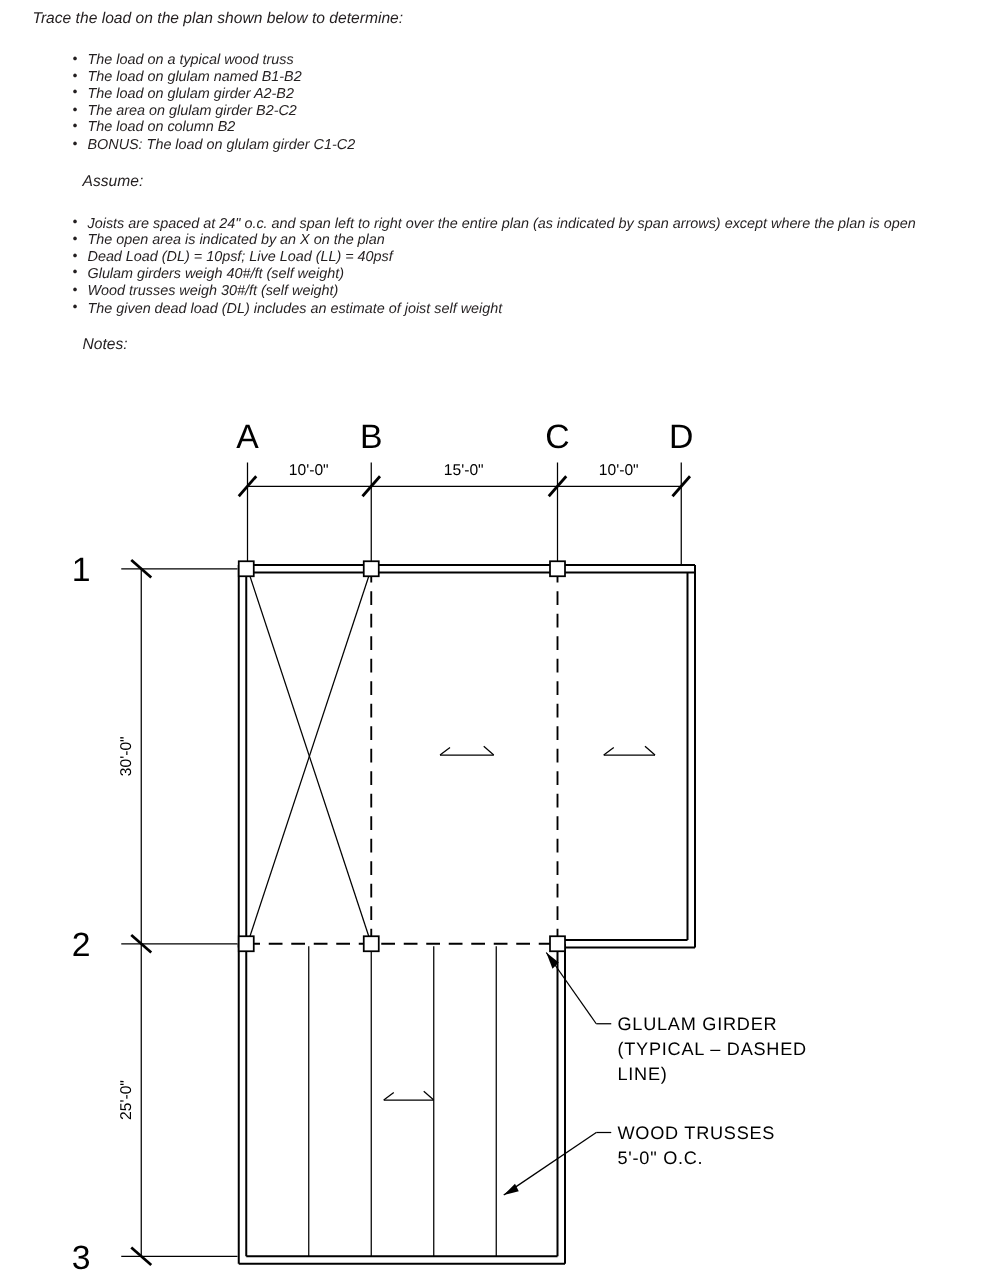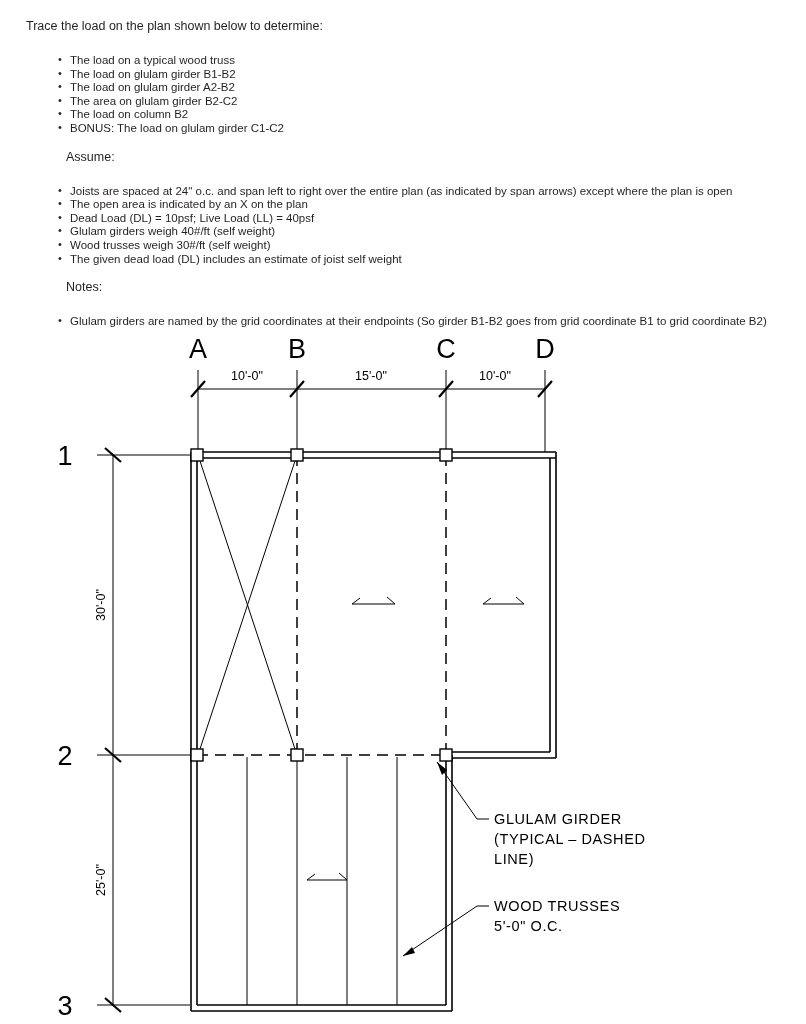--- a/index.html
+++ b/index.html
@@ -10,22 +10,23 @@
   body {
     width: 806px;
     height: 1024px;
     position: relative;
     overflow: hidden;
     font-family: "Liberation Sans", sans-serif;
     color: #1a1a1a;
   }
   .doc {
     position: absolute;
-    left: 0; top: 12px;
+    left: 0; top: 0;
     width: 806px;
+    font-style: italic;
   }
   .intro-line {
     font-size: 12.5px;
     line-height: 15px;
     padding: 7px 0 0 26px;
     color: #231f20;
   }
   .section-head {
     font-size: 12.5px;
     line-height: 15px;
@@ -88,42 +89,41 @@
 </style>
 </head>
 <body>
 
 <div class="doc">
 
   <div class="intro-line">Trace the load on the plan shown below to determine:</div>
 
   <ul class="bullets">
     <li>The load on a typical wood truss</li>
-    <li>The load on glulam girder B1-B2</li>
+    <li>The load on glulam named B1-B2</li>
     <li>The load on glulam girder A2-B2</li>
     <li>The area on glulam girder B2-C2</li>
     <li>The load on column B2</li>
     <li>BONUS: The load on glulam girder C1-C2</li>
   </ul>
 
   <div class="section-head">Assume:</div>
 
   <ul class="bullets">
     <li>Joists are spaced at 24" o.c. and span left to right over the entire plan (as indicated by span arrows) except where the plan is open</li>
     <li>The open area is indicated by an X on the plan</li>
     <li>Dead Load (DL) = 10psf; Live Load (LL) = 40psf</li>
     <li>Glulam girders weigh 40#/ft (self weight)</li>
     <li>Wood trusses weigh 30#/ft (self weight)</li>
     <li>The given dead load (DL) includes an estimate of joist self weight</li>
   </ul>
 
   <div class="section-head">Notes:</div>
 
   <ul class="bullets">
-    <li>Glulam girders are named by the grid coordinates at their endpoints (So girder B1-B2 goes from grid coordinate B1 to grid coordinate B2)</li>
   </ul>
 </div>
 
 <div class="drawing">
 <svg class="plan" width="806" height="702" viewBox="0 0 806 702" xmlns="http://www.w3.org/2000/svg">
 
   <text class="gridlabel" x="198" y="36" text-anchor="middle">A</text>
   <text class="gridlabel" x="297" y="36" text-anchor="middle">B</text>
   <text class="gridlabel" x="446" y="36" text-anchor="middle">C</text>
   <text class="gridlabel" x="545" y="36" text-anchor="middle">D</text>

